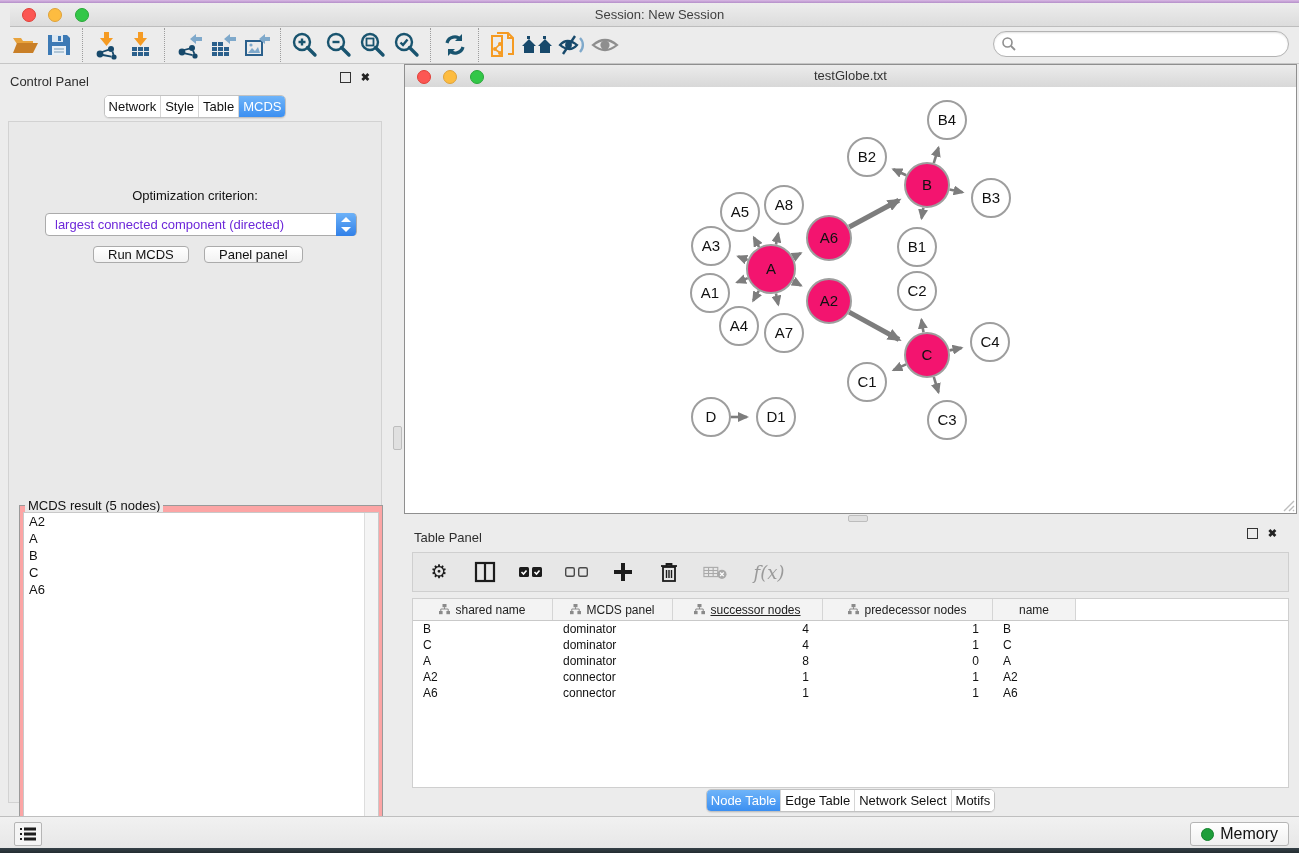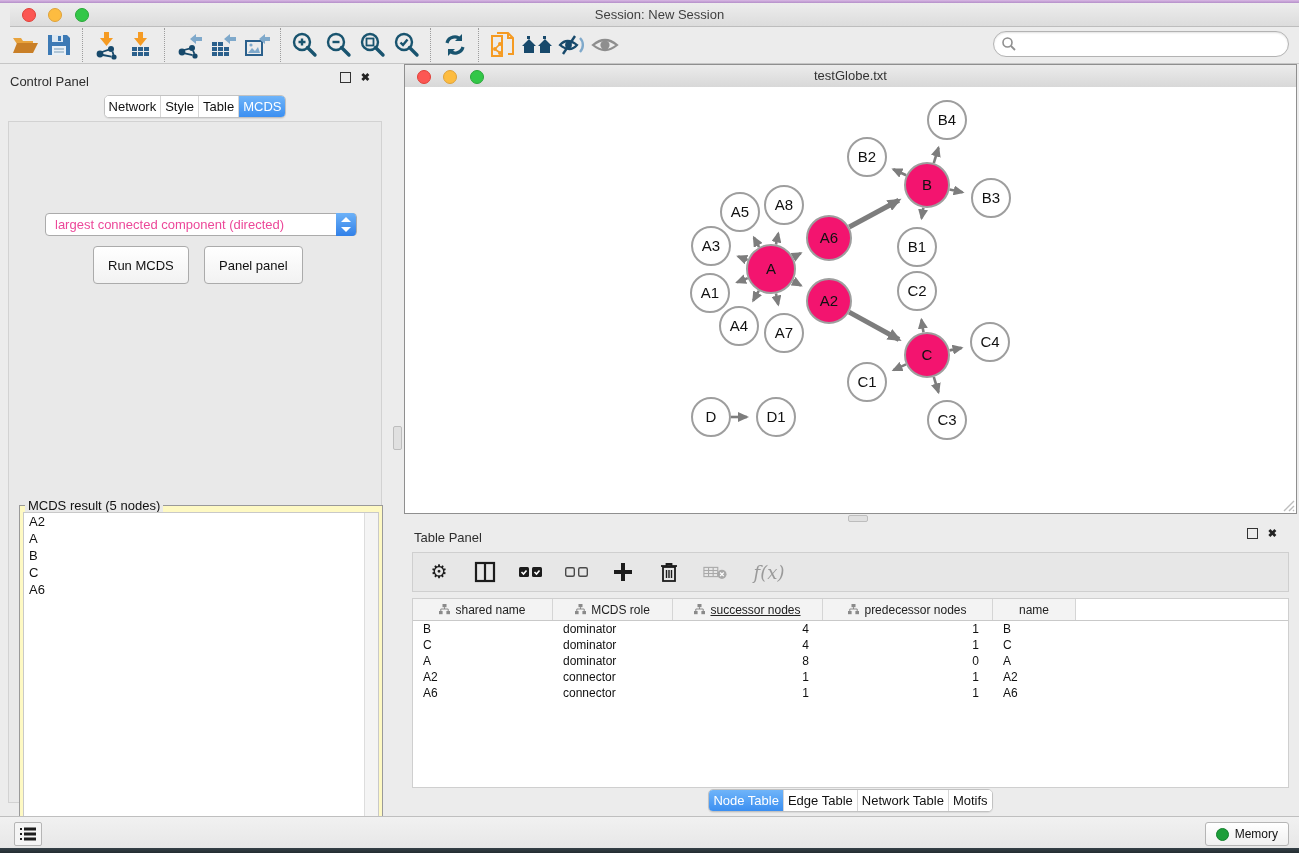--- a/index.html
+++ b/index.html
@@ -49,33 +49,33 @@
     box-shadow:0 1px 1px rgba(0,0,0,.08);}
   .seg-tab{padding:3px 4px;font-size:13px;color:#111;background:#fff;border-left:1px solid #d6d6d6;cursor:default;}
   .seg-tab:first-child{border-left:none;}
   .seg-tab.active{background:linear-gradient(#6fb4f9,#3b8ff1);color:#fff;}
 
   #cp-content{position:absolute;left:8px;top:57px;width:372px;height:680px;
     background:#e9e9e9;border:1px solid #d2d2d2;}
   #opt-label{position:absolute;left:0;right:0;top:66px;text-align:center;font-size:13px;color:#111;}
   #criterion{position:absolute;left:36px;top:91px;width:312px;height:23px;background:#fff;
     border:1px solid #ababab;border-radius:4px;box-sizing:border-box;}
-  #criterion .val{position:absolute;left:9px;top:3px;font-size:13px;color:#ec4899;white-space:nowrap;}
+  #criterion .val{position:absolute;left:9px;top:3px;font-size:13px;color:#6d28d9;white-space:nowrap;}
   #criterion .stepper{position:absolute;right:0;top:-1px;width:20px;height:23px;border-radius:0 4px 4px 0;
     background:linear-gradient(#6db2f8,#3180e8);}
   .tri-up,.tri-dn{position:absolute;left:5px;width:0;height:0;border-left:5px solid transparent;border-right:5px solid transparent;}
   .tri-up{top:4px;border-bottom:5px solid #fff;}
   .tri-dn{bottom:4px;border-top:5px solid #fff;}
-  .cp-btn{position:absolute;top:124px;height:38px;background:linear-gradient(#ffffff,#f2f2f2);
+  .cp-btn{position:absolute;top:124px;height:17px;background:linear-gradient(#ffffff,#f2f2f2);
     border:1px solid #ababab;border-radius:4px;font-size:13px;color:#111;
     font-family:"Liberation Sans",sans-serif;padding:0 14px;cursor:default;}
   #run-btn{left:84px;}
   #closepanel-btn{left:195px;}
 
-  #result-box{position:absolute;left:10px;top:383px;width:362px;height:340px;border:1px solid #9a9a9a;background:#fef9c3;}
+  #result-box{position:absolute;left:10px;top:383px;width:362px;height:340px;border:1px solid #9a9a9a;background:#fca5a5;}
   #result-legend{position:absolute;left:5px;top:-8px;background:#e9e9e9;padding:0 3px;font-size:13px;color:#111;}
   #result-list{position:absolute;left:3px;top:6px;right:3px;bottom:3px;background:#fff;border:1px solid #c9c9c9;}
   #result-scroll{position:absolute;right:0;top:0;bottom:0;width:13px;background:#f4f4f4;border-left:1px solid #ddd;}
   .result-item{font-size:13px;color:#111;padding:1px 0 1px 5px;line-height:15px;}
 
   
   #v-divider{left:390px;top:64px;width:14px;height:752px;background:#ececec;}
   #v-divider .grip{position:absolute;left:3px;top:362px;width:7px;height:22px;background:#e0e0e0;
     border:1px solid #bdbdbd;border-radius:2px;}
   #h-divider{left:404px;top:514px;width:895px;height:8px;background:#ececec;}
@@ -112,21 +112,21 @@
   .td.right{padding-right:14px;text-align:right;}
 
   #tp-tabs{position:absolute;left:0;right:0;top:267px;display:flex;justify-content:center;align-items:flex-end;}
 
   
   #status-bar{left:0;top:816px;width:1299px;height:31px;background:linear-gradient(#f1f1f1,#e7e7e7);
     border-top:1px solid #bfbfbf;}
   #list-btn{position:absolute;left:14px;top:5px;width:26px;height:22px;background:#f5f5f5;
     border:1px solid #b5b5b5;border-radius:2px;display:flex;align-items:center;justify-content:center;}
   #memory-btn{position:absolute;right:10px;top:5px;height:22px;background:linear-gradient(#ffffff,#f0f0f0);
-    border:1px solid #b5b5b5;border-radius:3px;display:flex;align-items:center;gap:6px;padding:0 10px;font-size:12px;color:#111;}
+    border:1px solid #b5b5b5;border-radius:3px;display:flex;align-items:center;gap:6px;padding:0 10px;font-size:16px;color:#111;}
   .mem-dot{width:11px;height:11px;border-radius:50%;background:#1d9e3a;border:1px solid #13812c;}
 </style>
 </head>
 <body>
 
 <div id="bg-top" class="abs"></div>
 <div id="bg-bottom" class="abs"></div>
 
 <div id="titlebar" class="abs">
   <span class="lights">
@@ -300,20 +300,21 @@
   </div>
   <div id="cp-tabs">
       <div class="seg" id="cp-seg">
         <div class="seg-tab">Network</div>
         <div class="seg-tab">Style</div>
         <div class="seg-tab">Table</div>
         <div class="seg-tab active">MCDS</div>
       </div>
     </div>
   <div id="cp-content">
+    <div id="opt-label">Optimization criterion:</div>
     <div id="criterion">
       <span class="val">largest connected component (directed)</span>
       <span class="stepper">
           <span class="tri-up"></span>
           <span class="tri-dn"></span>
         </span>
     </div>
     <button class="cp-btn" id="run-btn">Run MCDS</button>
     <button class="cp-btn" id="closepanel-btn">Panel panel</button>
     <div id="result-box">
@@ -496,21 +497,21 @@
           </svg>
           <span>shared name</span>
         </div>
         <div class="th" style="width: 120px;">
           <svg width="11" height="11" viewBox="0 0 11 11">
             <rect x="3.5" y="0" width="4" height="3.2" fill="#8a8a8a"></rect>
             <path d="M5.5 3.2v1.8M1.8 5v2M9.2 5v2M1.8 5h7.4" stroke="#8a8a8a" fill="none"></path>
             <rect x="0" y="7" width="3.6" height="3.2" fill="#8a8a8a"></rect>
             <rect x="7.4" y="7" width="3.6" height="3.2" fill="#8a8a8a"></rect>
           </svg>
-          <span>MCDS role</span>
+          <span>MCDS panel</span>
         </div>
         <div class="th" style="width: 150px; text-decoration: underline;">
           <svg width="11" height="11" viewBox="0 0 11 11">
             <rect x="3.5" y="0" width="4" height="3.2" fill="#8a8a8a"></rect>
             <path d="M5.5 3.2v1.8M1.8 5v2M9.2 5v2M1.8 5h7.4" stroke="#8a8a8a" fill="none"></path>
             <rect x="0" y="7" width="3.6" height="3.2" fill="#8a8a8a"></rect>
             <rect x="7.4" y="7" width="3.6" height="3.2" fill="#8a8a8a"></rect>
           </svg>
           <span>successor nodes</span>
         </div>
@@ -562,21 +563,21 @@
           <div class="td right" style="width: 150px;">1</div>
           <div class="td right" style="width: 170px;">1</div>
           <div class="td left" style="width: 83px;">A6</div>
         </div>
       </div>
   </div>
   <div id="tp-tabs">
       <div class="seg" id="tp-seg">
         <div class="seg-tab active">Node Table</div>
         <div class="seg-tab">Edge Table</div>
-        <div class="seg-tab">Network Table</div>
+        <div class="seg-tab">Network Select</div>
         <div class="seg-tab">Motifs</div>
       </div>
     </div>
 </div>
 
 <div id="status-bar" class="abs">
   <div id="list-btn">
     <svg width="16" height="14" viewBox="0 0 16 14">
         <g fill="#1c1c1c">
           <rect x="0" y="1" width="2" height="2"></rect>

